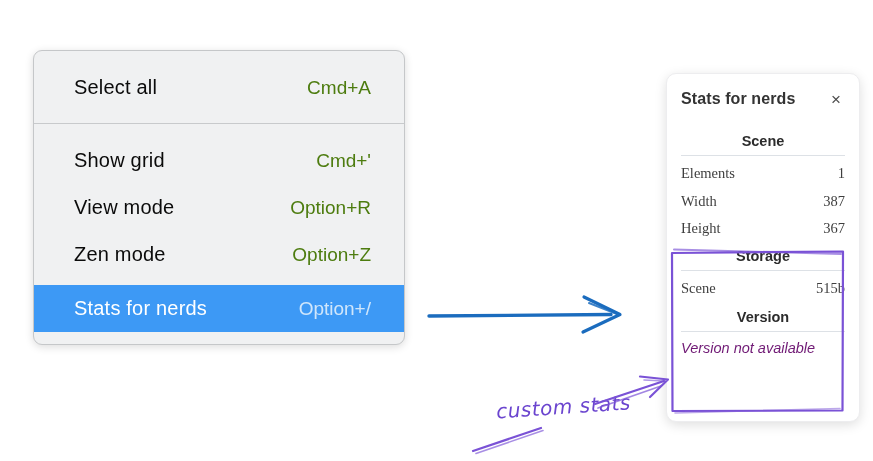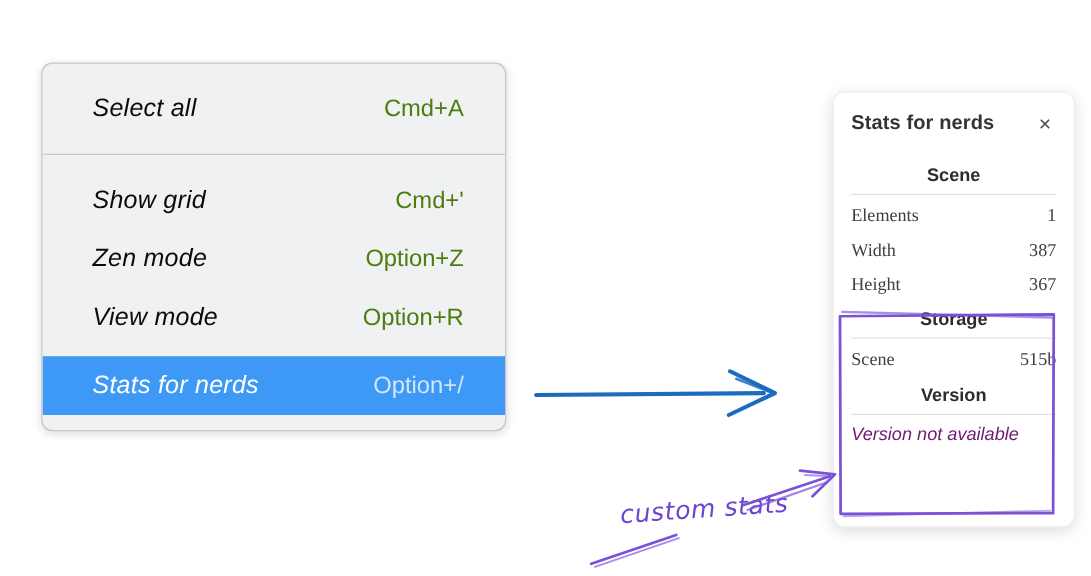--- a/index.html
+++ b/index.html
@@ -10,21 +10,21 @@
   .menu {
     position: absolute; left: 33px; top: 50px; width: 372px; height: 295px;
     background: #f0f1f2; border: 1px solid #c5c7c9; border-radius: 9px;
     box-shadow: 0 2px 8px rgba(0,0,0,0.14);
     padding: 13px 0 13px 0; overflow: hidden;
   }
   .menu-item {
     height: 47px; display: flex; align-items: center; justify-content: space-between;
     padding: 0 33px 0 40px; cursor: default;
   }
-  .menu-item .mi-label { font-size: 20px; color: #0b0b0b; letter-spacing: 0.2px; font-style: italic; }
+  .menu-item .mi-label { font-size: 20px; color: #0b0b0b; letter-spacing: 0.2px; }
   .menu-item .mi-shortcut { font-size: 19px; color: #4d7c0f; }
   .menu-divider { height: 1px; background: #c8cacc; margin: 12px 0 13px 0; }
   .menu-item.selected { background: #3d99f5; margin-top: 7px; }
   .menu-item.selected .mi-label { color: #ffffff; }
   .menu-item.selected .mi-shortcut { color: #cfe6fb; }
 
   
   .panel {
     position: absolute; left: 666px; top: 73px; width: 194px; height: 349px;
     background: #ffffff; border: 1px solid #ededef; border-radius: 10px;
@@ -64,26 +64,26 @@
   <div class="menu-item">
     <span class="mi-label">Select all</span>
     <span class="mi-shortcut">Cmd+A</span>
   </div>
   <div class="menu-divider"></div>
   <div class="menu-item">
     <span class="mi-label">Show grid</span>
     <span class="mi-shortcut">Cmd+'</span>
   </div>
   <div class="menu-item">
+    <span class="mi-label">View mode</span>
+    <span class="mi-shortcut">Option+R</span>
+  </div>
+  <div class="menu-item">
     <span class="mi-label">Zen mode</span>
     <span class="mi-shortcut">Option+Z</span>
-  </div>
-  <div class="menu-item">
-    <span class="mi-label">View mode</span>
-    <span class="mi-shortcut">Option+R</span>
   </div>
   <div class="menu-item selected">
     <span class="mi-label">Stats for nerds</span>
     <span class="mi-shortcut">Option+/</span>
   </div>
 </div>
 
 <div class="panel">
   <div class="panel-header">
     <span class="panel-title">Stats for nerds</span>

